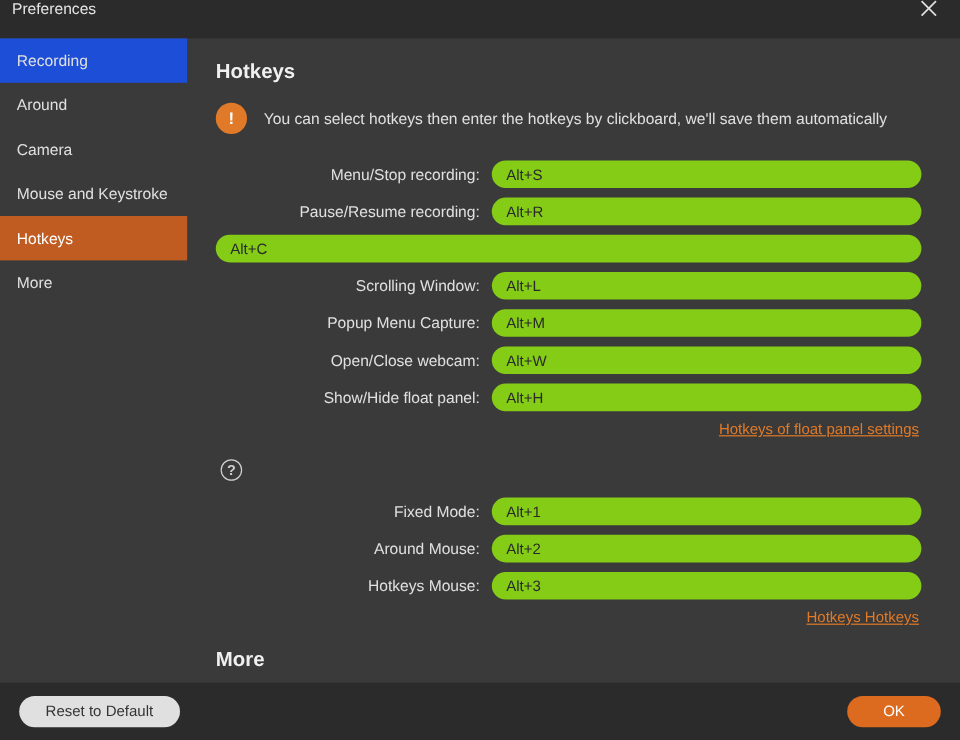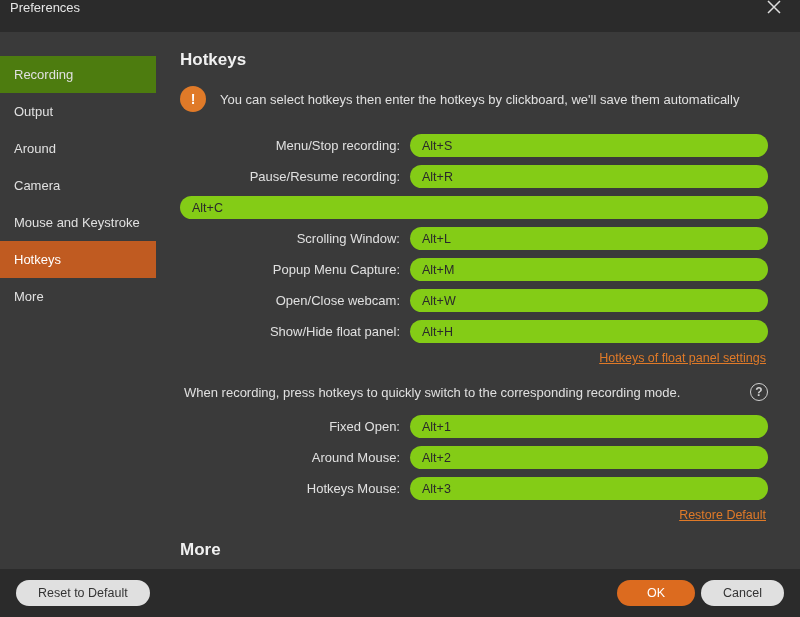--- a/index.html
+++ b/index.html
@@ -33,21 +33,21 @@
     display: flex;
     flex-direction: column;
     padding-top: 0;
   }
   .side-item {
     padding: 11px 14px;
     color: #e0e0e0;
     font-size: 13px;
     cursor: pointer;
   }
-  .side-item.active-preview { background: #4d7c0f; margin-top: 24px; }
+  .side-item.active-preview { background: #1d4ed8; }
   .side-item.selected { background: #c05b21; color: #fff; }
   .content-outer {
     flex: 1;
     position: relative;
     display: flex;
   }
   .content {
     flex: 1;
     overflow-y: auto;
     padding: 18px 32px 10px 24px;
@@ -130,21 +130,21 @@
     flex: 0 0 auto;
   }
 
   
   .footer {
     height: 48px;
     background: #2b2b2b;
     display: flex;
     align-items: center;
     padding: 0 16px;
-    gap: 6px;
+    gap: 16px;
   }
   .footer .spacer { flex: 1; }
   .btn {
     height: 26px;
     border-radius: 13px;
     border: none;
     padding: 0 22px;
     font-size: 12.5px;
     font-family: inherit;
     cursor: pointer;
@@ -161,21 +161,20 @@
   <span class="close-x">
     <svg viewBox="0 0 14 14">
         <path d="M1 1 L13 13 M13 1 L1 13"></path>
       </svg>
   </span>
 </div>
 
 <div class="main">
   <nav class="sidebar">
     <div class="side-item active-preview">Recording</div>
-    <div class="side-item">Output</div>
     <div class="side-item">Around</div>
     <div class="side-item">Camera</div>
     <div class="side-item">Mouse and Keystroke</div>
     <div class="side-item selected">Hotkeys</div>
     <div class="side-item">More</div>
   </nav>
 
   <div class="content-outer">
     <div class="content">
 
@@ -210,44 +209,42 @@
       </div>
       <div class="field-row">
         <span class="field-label">Show/Hide float panel:</span>
         <input class="field-input" value="Alt+H" style="">
       </div>
       <div class="link-row">
         <a class="link">Hotkeys of float panel settings</a>
       </div>
 
       <div class="hint-row">
-        <span class="hint-text">When recording, press hotkeys to quickly switch to the corresponding recording mode.</span>
         <span class="help-icon">?</span>
       </div>
 
       <div class="field-row">
-        <span class="field-label">Fixed Open:</span>
+        <span class="field-label">Fixed Mode:</span>
         <input class="field-input" value="Alt+1" style="">
       </div>
       <div class="field-row">
         <span class="field-label">Around Mouse:</span>
         <input class="field-input" value="Alt+2" style="">
       </div>
       <div class="field-row">
         <span class="field-label">Hotkeys Mouse:</span>
         <input class="field-input" value="Alt+3" style="">
       </div>
       <div class="link-row">
-        <a class="link">Restore Default</a>
+        <a class="link">Hotkeys Hotkeys</a>
       </div>
 
       <h2 class="section">More</h2>
 
     </div>
   </div>
 </div>
 
 <div class="footer">
   <button class="btn btn-light">Reset to Default</button>
   <span class="spacer"></span>
   <button class="btn btn-primary">OK</button>
-  <button class="btn btn-light">Cancel</button>
 </div>
 
 </body></html>

